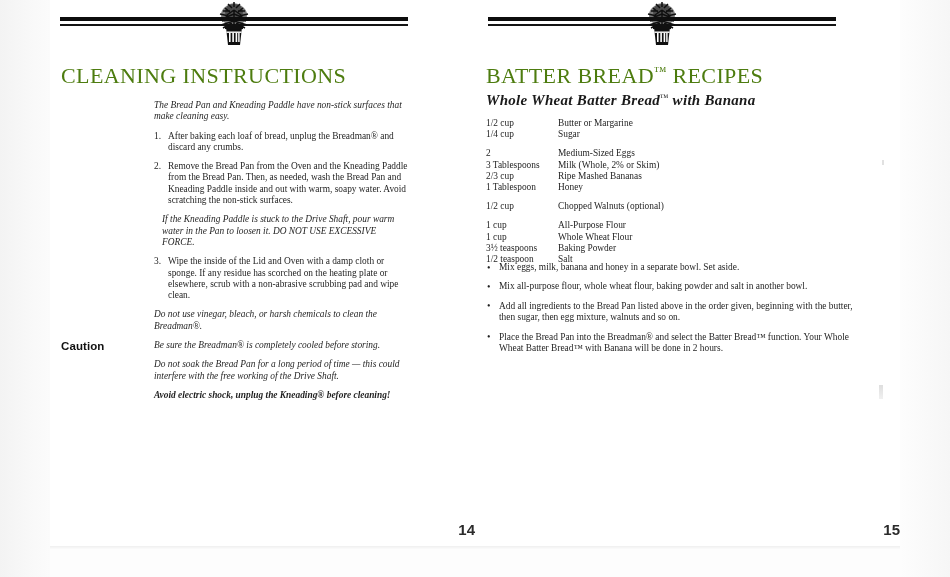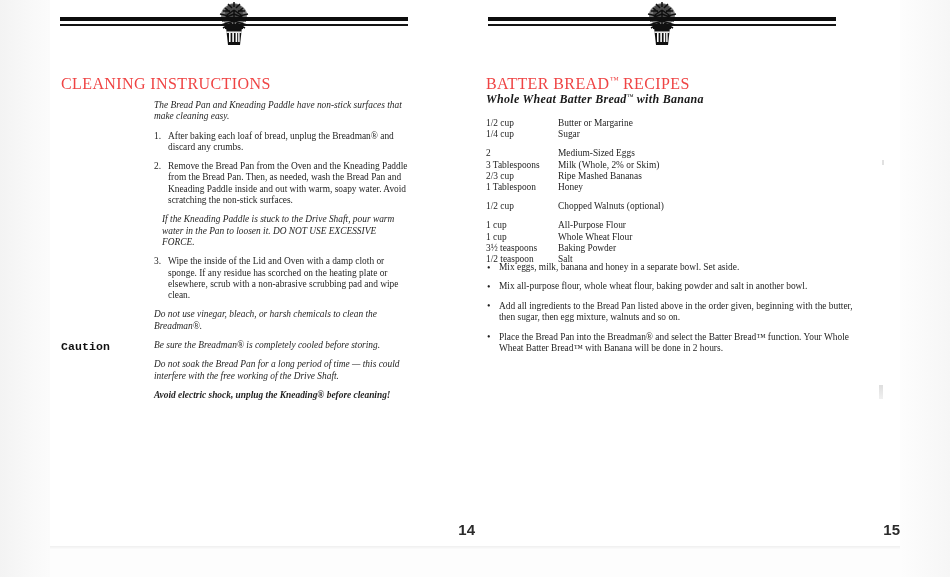--- a/index.html
+++ b/index.html
@@ -86,38 +86,37 @@
     top: 0;
     width: 425px;
     height: 546px;
   }
   .page-left  { left: 50px; }
   .page-right { left: 475px; }
 
   .section-title {
     position: absolute;
     font-family: "Liberation Serif", serif;
-    font-size: 16px;
+    font-size: 22px;
     letter-spacing: 0.4px;
     font-weight: 400;
-    color: #ef4444;
+    color: #4d7c0f;
     white-space: nowrap;
-    margin-top: 12px;
   }
   .title-left  { left: 11px; top: 63px; }
   .title-right { left: 11px; top: 63px; }
 
   .recipe-title {
     position: absolute;
     left: 11px;
     top: 92px;
     font-family: "Liberation Serif", serif;
     font-style: italic;
     font-weight: 700;
-    font-size: 12px;
+    font-size: 15px;
     letter-spacing: 0.3px;
     color: #1a1a1a;
     white-space: nowrap;
   }
   .tm {
     font-size: 0.58em;
     vertical-align: 0.62em;
     font-style: normal;
     font-weight: 400;
     letter-spacing: 0;
@@ -155,21 +154,21 @@
   .indented {
     padding-left: 8px;
   }
   .caution-body {
     font-weight: 700;
   }
   .caution-label {
     position: absolute;
     left: 11px;
     top: 340px;
-    font-family: Liberation Mono, monospace;
+    font-family: Liberation Sans, sans-serif;
     font-weight: 700;
     font-size: 11.5px;
     color: #111111;
     letter-spacing: 0.1px;
   }
 
   
   .ing-block {
     position: absolute;
     left: 11px;

